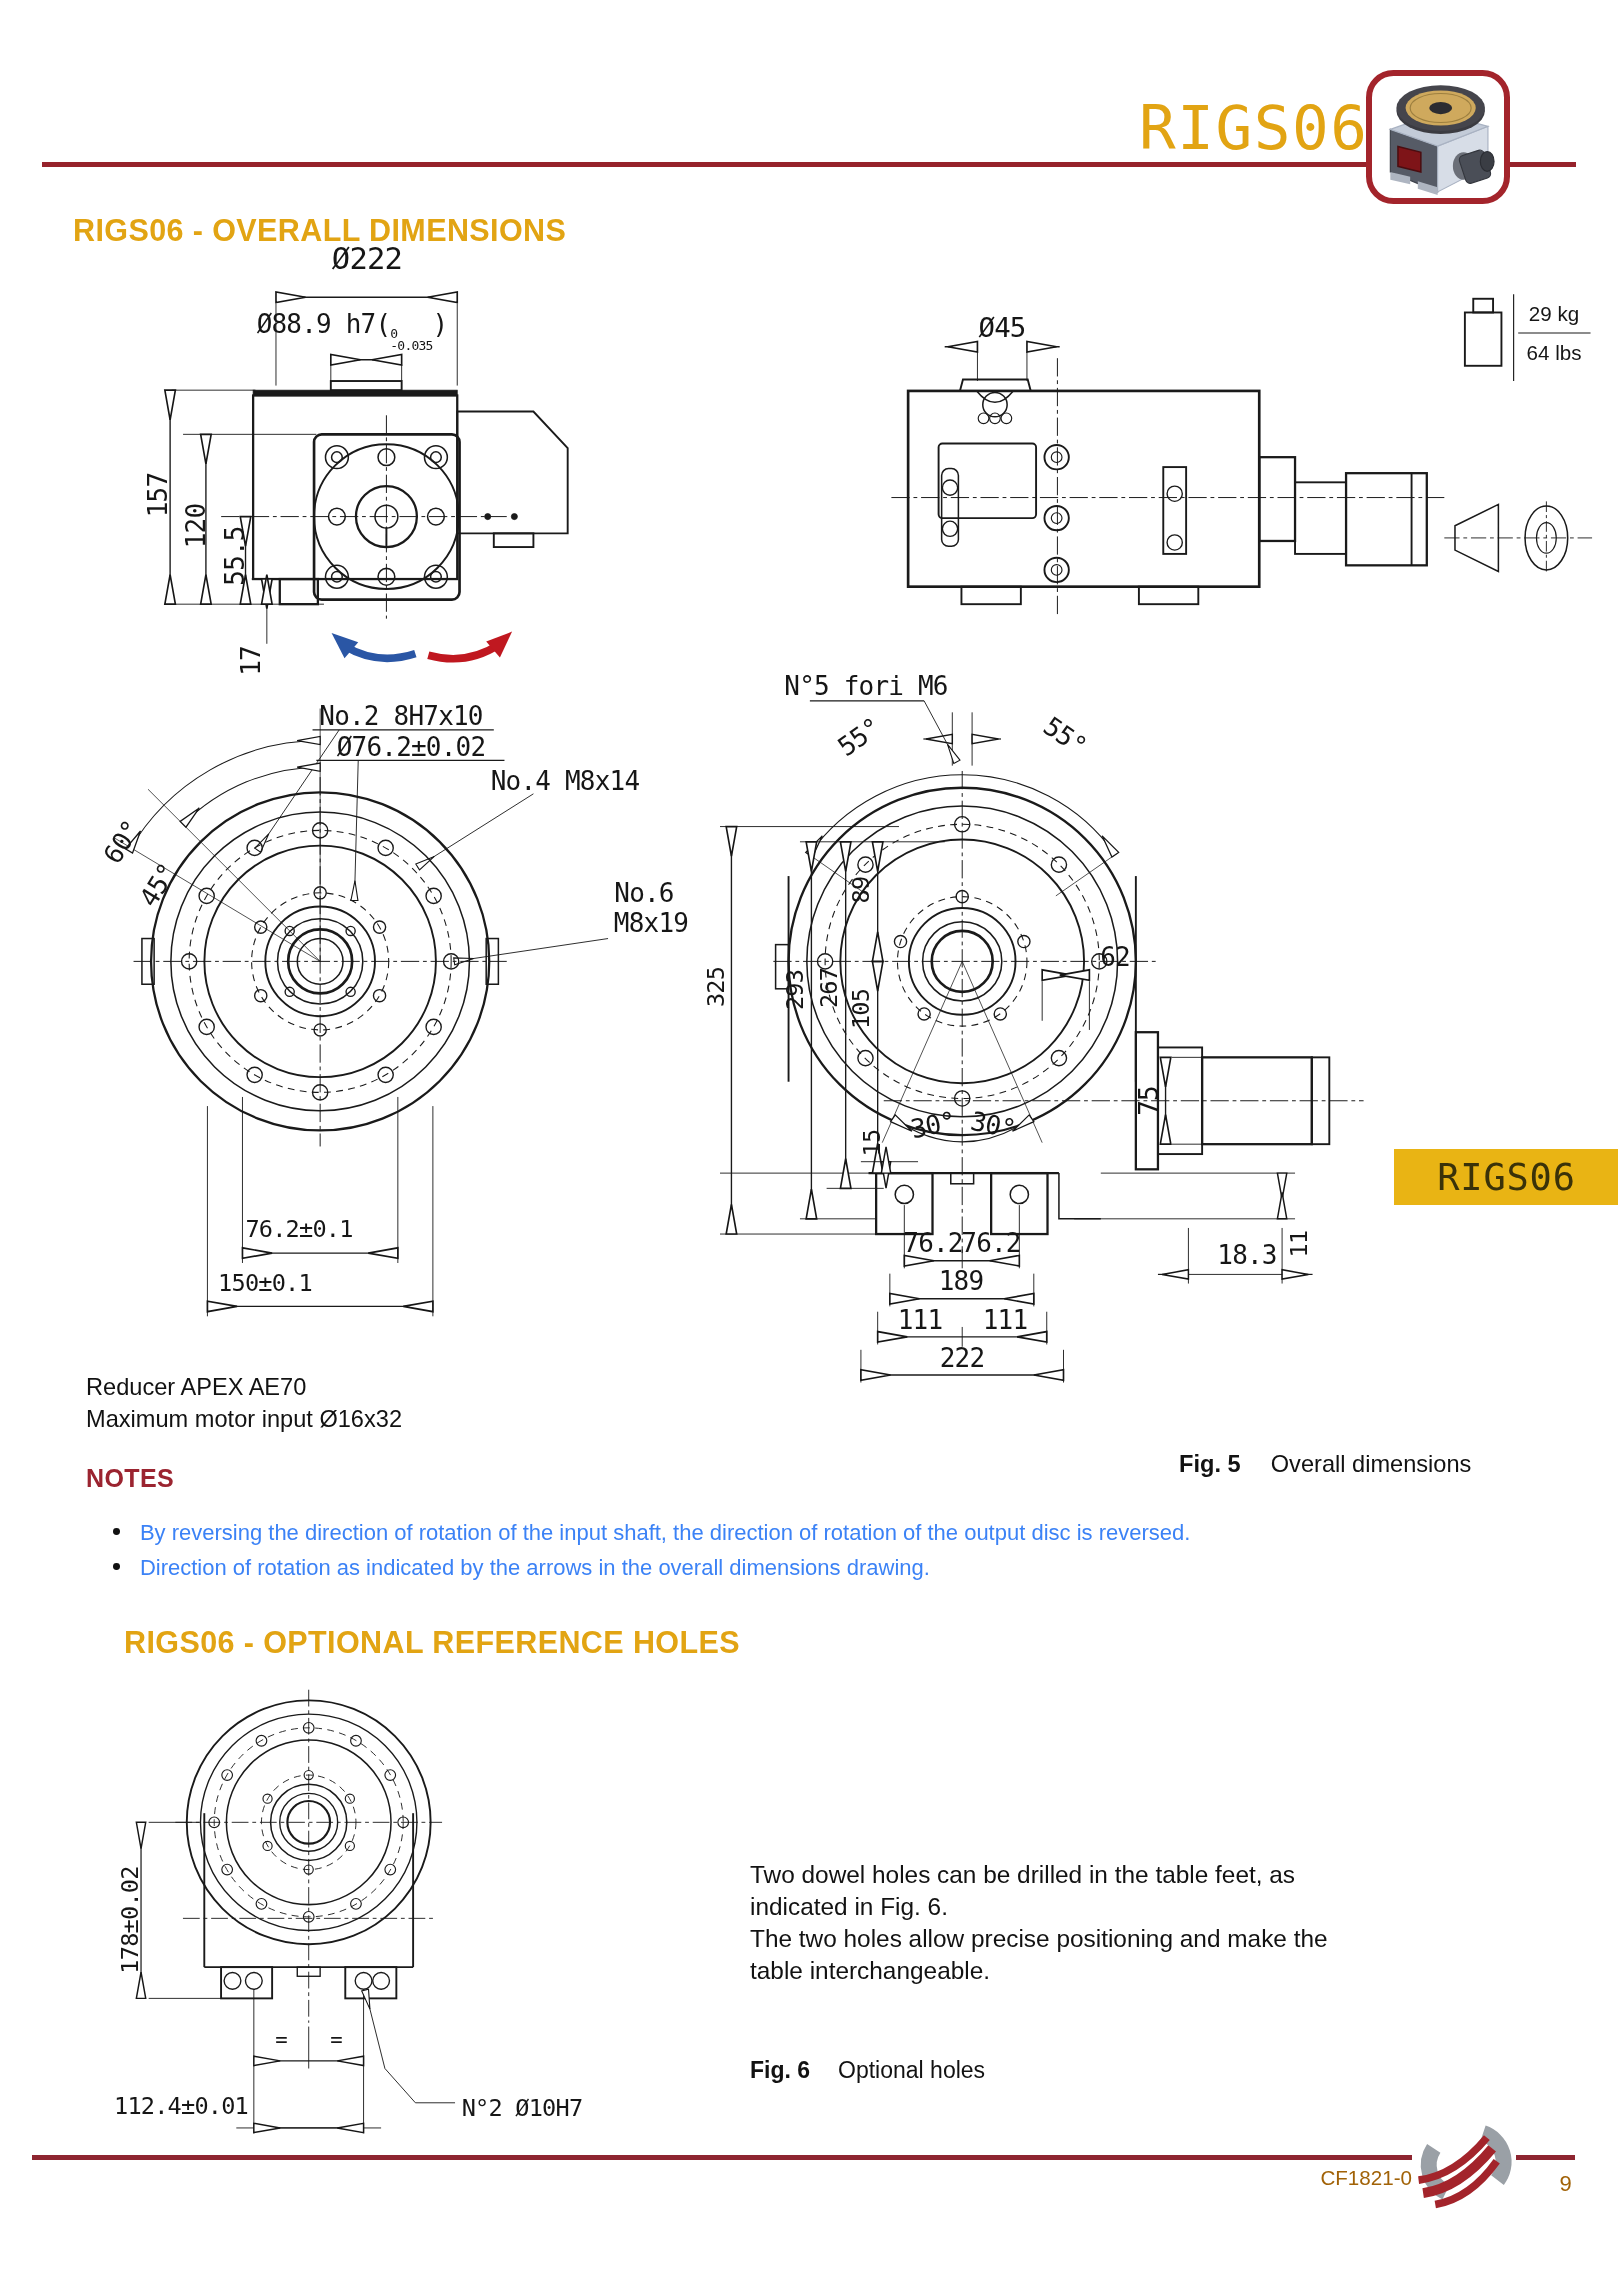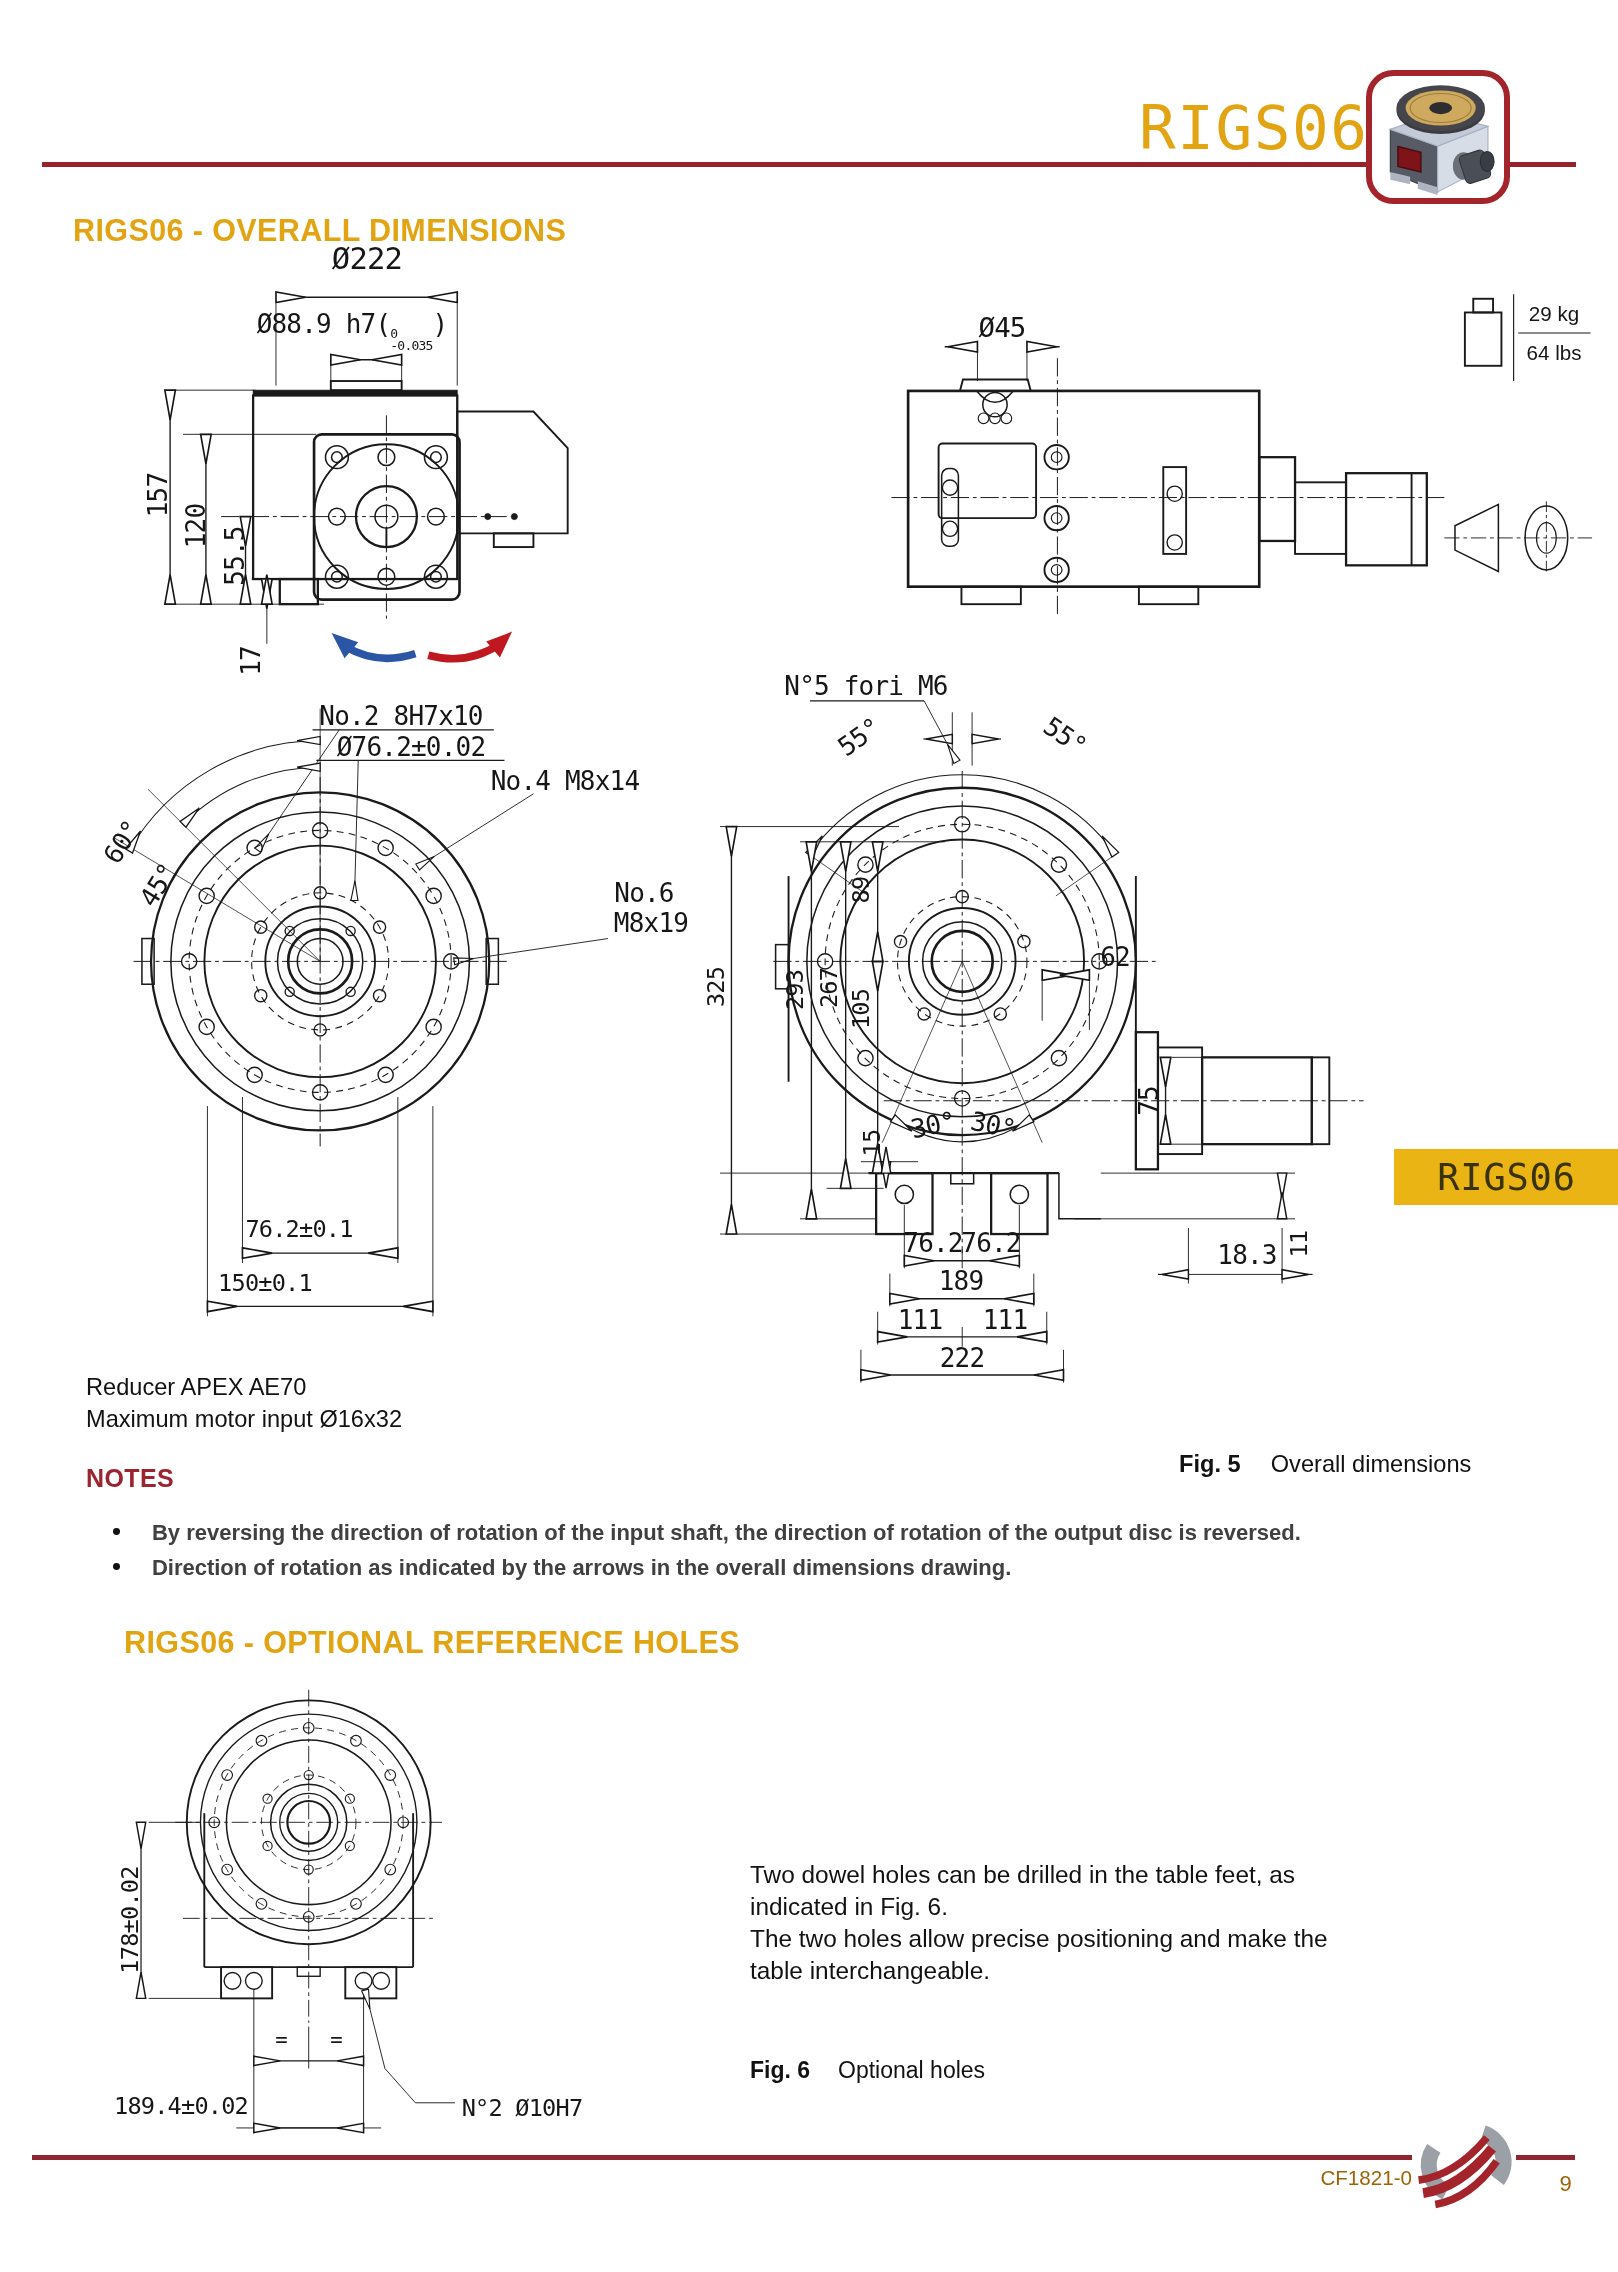--- a/index.html
+++ b/index.html
@@ -20,21 +20,21 @@
        color:#E2A413;letter-spacing:1.5px;text-align:right;}
   .goldhead{position:absolute;font-family:"Liberation Sans",sans-serif;font-weight:800;
        color:#E2A413;letter-spacing:0.4px;white-space:nowrap;}
   .redline{position:absolute;background:#96222B;height:4.6px;}
   .iconbox{position:absolute;border:6.1px solid #A3242B;border-radius:27.4px;background:#fff;}
   .badge{position:absolute;background:#E9B414;color:#3A3209;font-family:"DejaVu Sans Mono",monospace;
        font-size:37px;display:flex;align-items:center;justify-content:center;letter-spacing:0.8px;}
   .bodytxt{position:absolute;font-size:23.6px;line-height:32px;color:#121212;}
   .figcap b{font-weight:bold;}
   .noteshead{position:absolute;font-weight:800;font-size:25px;color:#9B2430;letter-spacing:0.4px;}
-  .bullet-row{display:flex;gap:32px;font-size:22px;line-height:25px;color:#404040;margin-bottom:10px;font-weight:bold;}
+  .bullet-row{display:flex;gap:20px;font-size:22px;line-height:25px;color:#3b82f6;margin-bottom:10px;}
   .bdot{width:6.9px;height:6.9px;border-radius:50%;background:#121212;margin-top:8.4px;flex:none;}
   .ftr{position:absolute;font-size:20.6px;color:#a16207;}
 </style>
 </head>
 <body>
 
 <div class="sheet">
 
   <div class="pagetitle" style="left:1139px;top:96px;width:194px;">RIGS06</div>
   <div class="redline" style="left:42px;top:162px;width:1324px;"></div>
@@ -470,21 +470,21 @@
       <line x1="405" y1="2660" x2="405" y2="2715" stroke-width="1.2"></line>
       <line x1="333" y1="2705" x2="477" y2="2705" stroke-width="1.6" marker-start="url(#arr2)" marker-end="url(#arr2)"></line>
 
       <line x1="310" y1="2793" x2="500" y2="2793" stroke-width="1.2"></line>
       <line x1="333" y1="2793" x2="477" y2="2793" stroke-width="1.6" marker-start="url(#arr2)" marker-end="url(#arr2)"></line>
 
       <polyline points="597,2760 545,2760 505,2715 479,2612" stroke-width="1.2" marker-end="url(#arr2)"></polyline>
     </g>
   </svg>
   <span class="dim s31 rot" style="left:131px;top:1920px;">178±0.02</span>
-  <span class="dim s31" style="left:181px;top:2107px;">189.4±0.02</span>
+  <span class="dim s31" style="left:181px;top:2107px;">112.4±0.01</span>
   <span class="dim s31" style="left:522px;top:2109px;">N°2 Ø10H7</span>
   <span class="dim s27" style="left:281px;top:2040px;">=</span>
   <span class="dim s27" style="left:336px;top:2040px;">=</span>
 
   <div class="bodytxt" style="left:750px;top:1859px;font-size:24.4px;">
     <div>Two dowel holes can be drilled in the table feet, as</div>
     <div>indicated in Fig. 6.</div>
     <div>The two holes allow precise positioning and make the</div>
     <div>table interchangeable.</div>
   </div>

